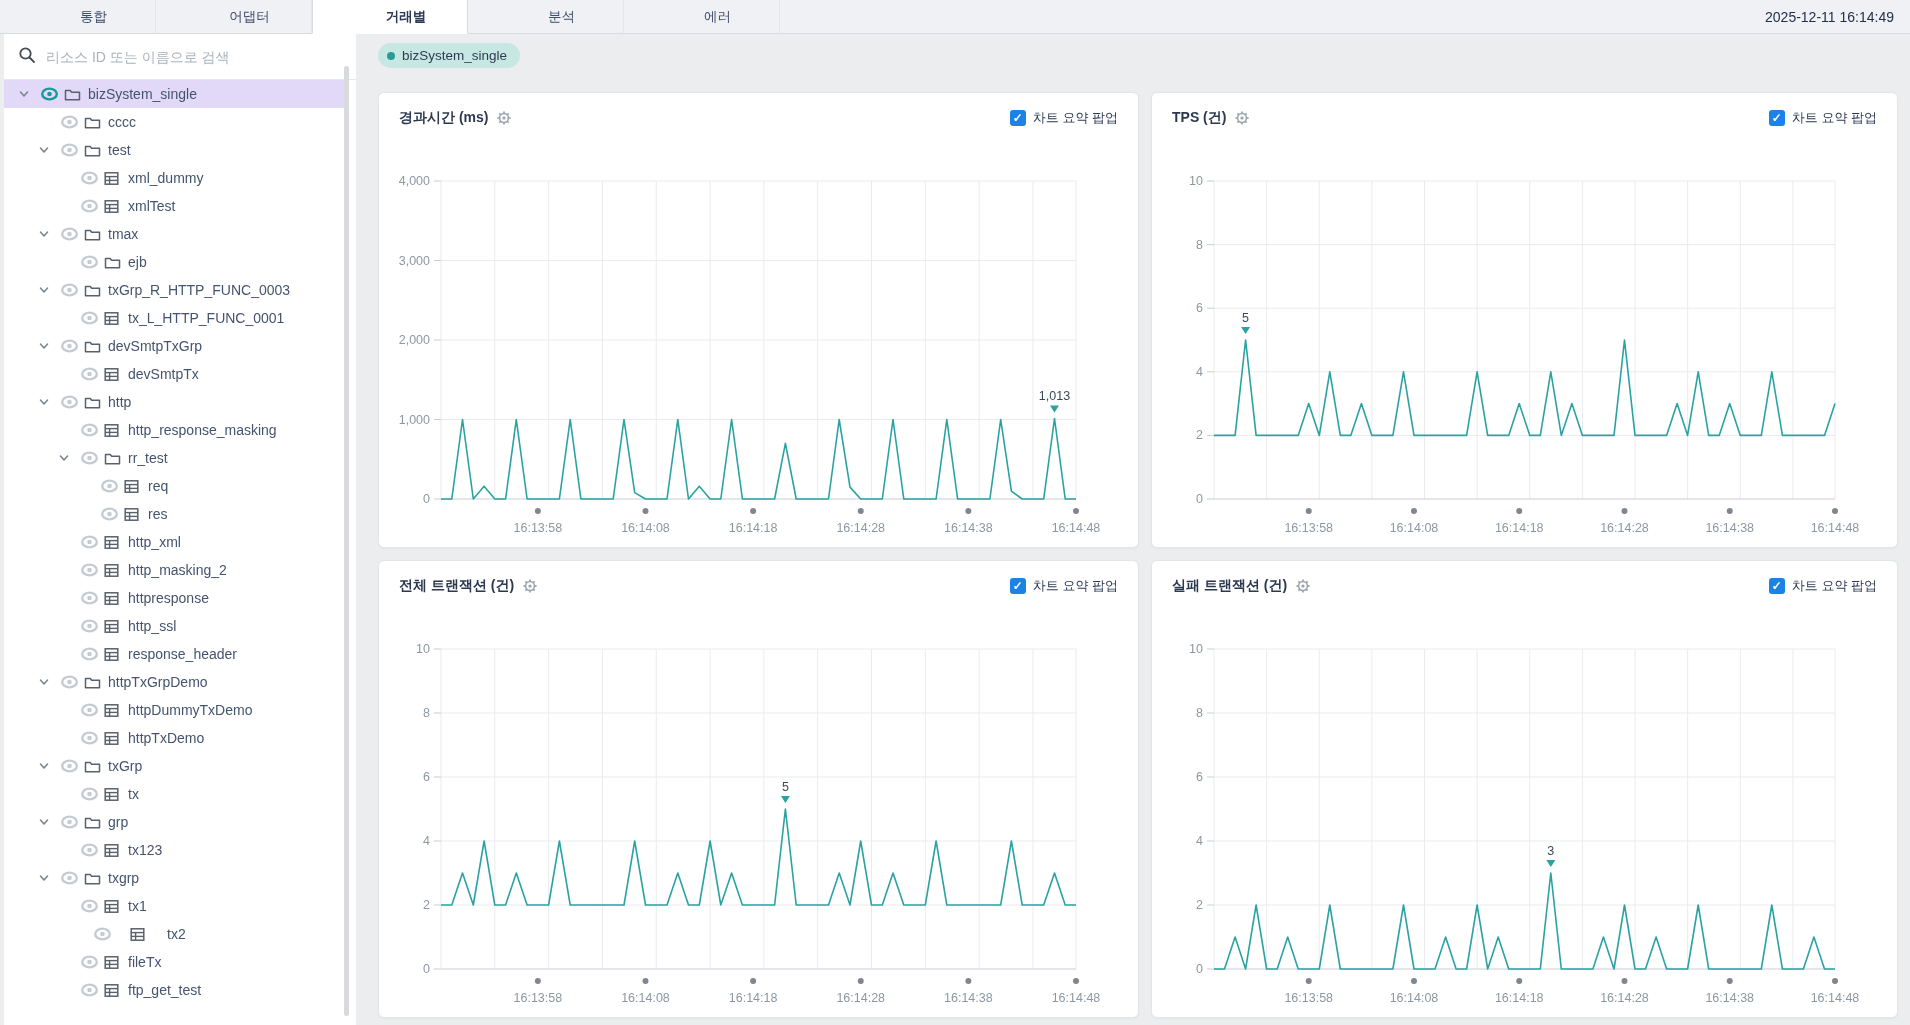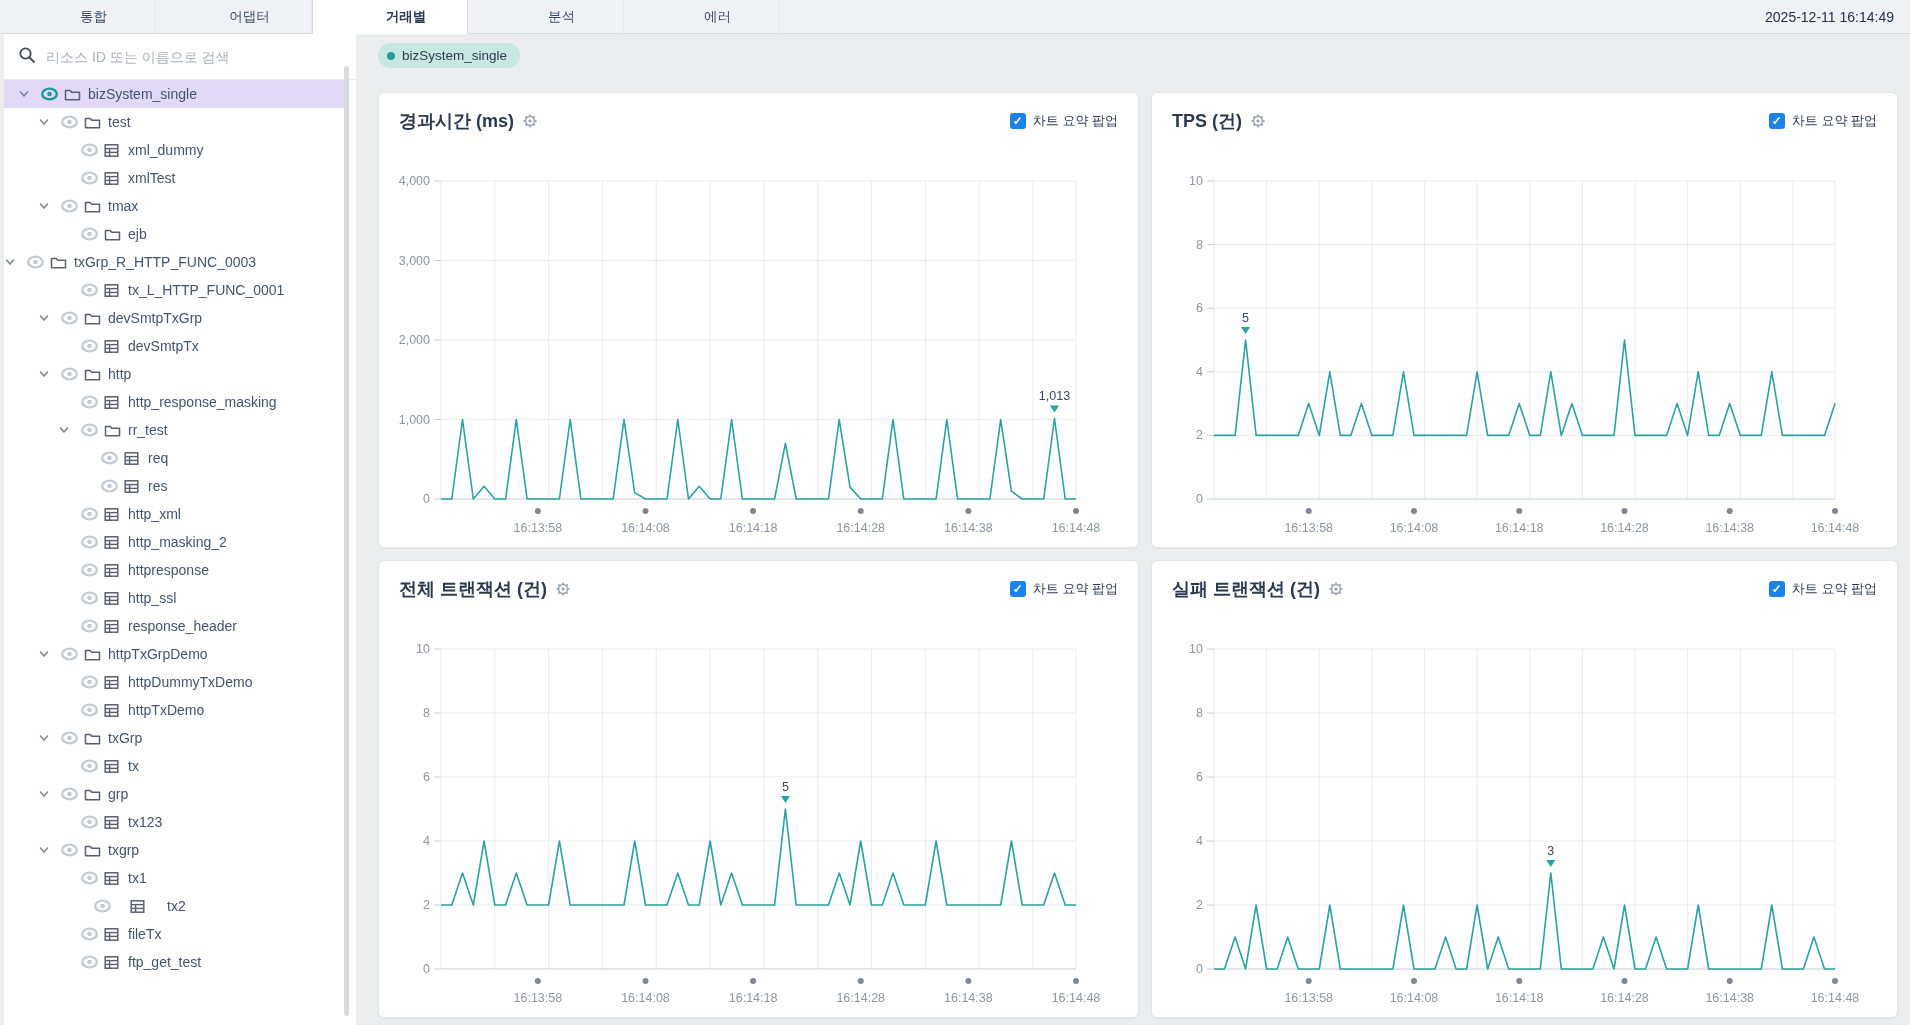--- a/index.html
+++ b/index.html
@@ -42,21 +42,21 @@
     background:#c7e7e3; border-radius:13px; padding:0 13px 0 9px; font-size:13.5px; color:#2e3c50; }
   .chip-dot { width:8px; height:8px; border-radius:50%; background:#2a9b97; margin-right:7px; }
 
   .cards { position:absolute; left:22px; top:58px; display:grid;
     grid-template-columns:761px 747px; grid-template-rows:456px 458px; gap:12px; }
   .card { background:#fff; border:1px solid #e2e5e9; border-radius:6px; position:relative;
     box-shadow:0 1px 2px rgba(0,0,0,0.04); }
   .card-head { display:flex; align-items:center; justify-content:space-between;
     padding:16px 20px 0 20px; }
   .card-title-wrap { display:flex; align-items:center; }
-  .card-title { font-size:18px; font-weight:bold; color:#2b3950; }
+  .card-title { font-size:14px; font-weight:bold; color:#2b3950; }
   .gear { margin-left:8px; display:inline-flex; cursor:pointer; }
   .popup-toggle { display:flex; align-items:center; cursor:pointer; }
   .checkbox { width:16px; height:16px; border-radius:3px; background:#1b83e8; color:#fff;
     font-size:12px; display:flex; align-items:center; justify-content:center; font-weight:bold; }
   .popup-label { margin-left:7px; font-size:13px; color:#2b3950; }
   .chart-svg { position:absolute; left:0; top:60px; }
   .ylab, .xlab { font-size:12.5px; fill:#8d97a2; }
   .ann { font-size:12.5px; fill:#3a4a5e; }
 </style>
 </head>
@@ -97,20 +97,35 @@
           </svg>
         </span>
         <span class="node-icon">
           <svg width="17" height="15" viewBox="0 0 17 15">
             <path d="M1.5 3.5 H6.2 L7.7 5.3 H15.5 V12.8 H1.5 Z" fill="none" stroke="#59616e" stroke-width="1.5" stroke-linejoin="round"></path>
           </svg>
         </span>
         <span>bizSystem_single</span>
       </div>
       <div class="tree-row" style="padding-left: 34px;">
+        <span class="chev-spacer"></span>
+        <span class="eye">
+          <svg width="19" height="14" viewBox="0 0 19 14">
+            <ellipse cx="9.5" cy="7" rx="7.3" ry="5.4" fill="none" stroke="#c5cbd3" stroke-width="2.4"></ellipse>
+            <circle cx="9.5" cy="7" r="2.3" fill="#c5cbd3"></circle>
+          </svg>
+        </span>
+        <span class="node-icon">
+          <svg width="17" height="15" viewBox="0 0 17 15">
+            <path d="M1.5 3.5 H6.2 L7.7 5.3 H15.5 V12.8 H1.5 Z" fill="none" stroke="#59616e" stroke-width="1.5" stroke-linejoin="round"></path>
+          </svg>
+        </span>
+        <span>cccc</span>
+      </div>
+      <div class="tree-row" style="padding-left: 34px;">
         <span class="chev">
           <svg width="12" height="12" viewBox="0 0 12 12">
             <polyline points="2.5,4 6,8 9.5,4" fill="none" stroke="#7c8692" stroke-width="1.6" stroke-linecap="round" stroke-linejoin="round"></polyline>
           </svg>
         </span>
         <span class="eye">
           <svg width="19" height="14" viewBox="0 0 19 14">
             <ellipse cx="9.5" cy="7" rx="7.3" ry="5.4" fill="none" stroke="#c5cbd3" stroke-width="2.4"></ellipse>
             <circle cx="9.5" cy="7" r="2.3" fill="#c5cbd3"></circle>
           </svg>
@@ -185,21 +200,21 @@
             <circle cx="9.5" cy="7" r="2.3" fill="#c5cbd3"></circle>
           </svg>
         </span>
         <span class="node-icon">
           <svg width="17" height="15" viewBox="0 0 17 15">
             <path d="M1.5 3.5 H6.2 L7.7 5.3 H15.5 V12.8 H1.5 Z" fill="none" stroke="#59616e" stroke-width="1.5" stroke-linejoin="round"></path>
           </svg>
         </span>
         <span>ejb</span>
       </div>
-      <div class="tree-row" style="">
+      <div class="tree-row" style="padding-left: 34px;">
         <span class="chev">
           <svg width="12" height="12" viewBox="0 0 12 12">
             <polyline points="2.5,4 6,8 9.5,4" fill="none" stroke="#7c8692" stroke-width="1.6" stroke-linecap="round" stroke-linejoin="round"></polyline>
           </svg>
         </span>
         <span class="eye">
           <svg width="19" height="14" viewBox="0 0 19 14">
             <ellipse cx="9.5" cy="7" rx="7.3" ry="5.4" fill="none" stroke="#c5cbd3" stroke-width="2.4"></ellipse>
             <circle cx="9.5" cy="7" r="2.3" fill="#c5cbd3"></circle>
           </svg>

